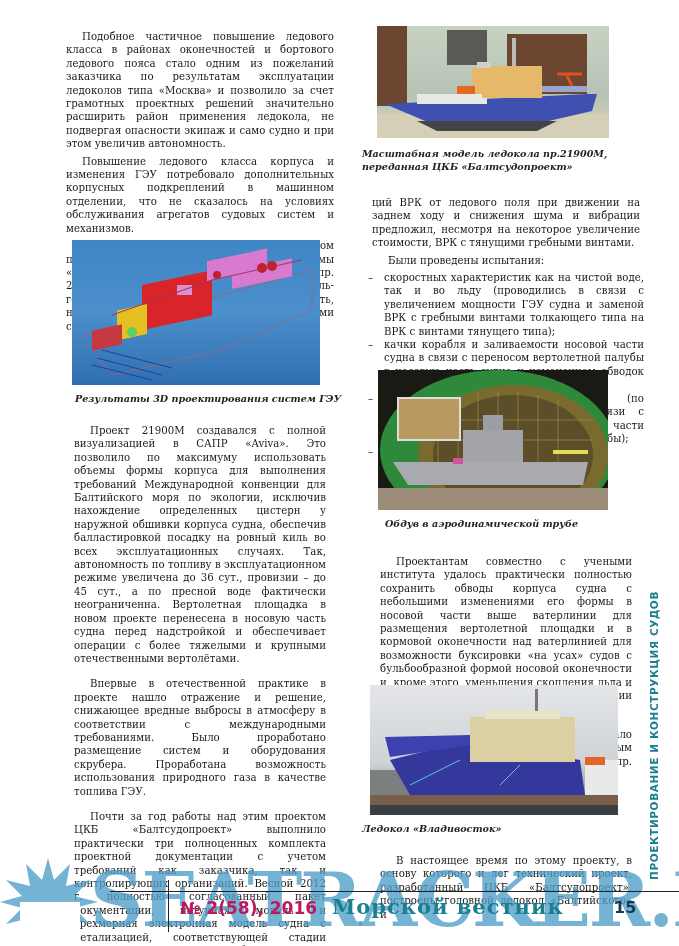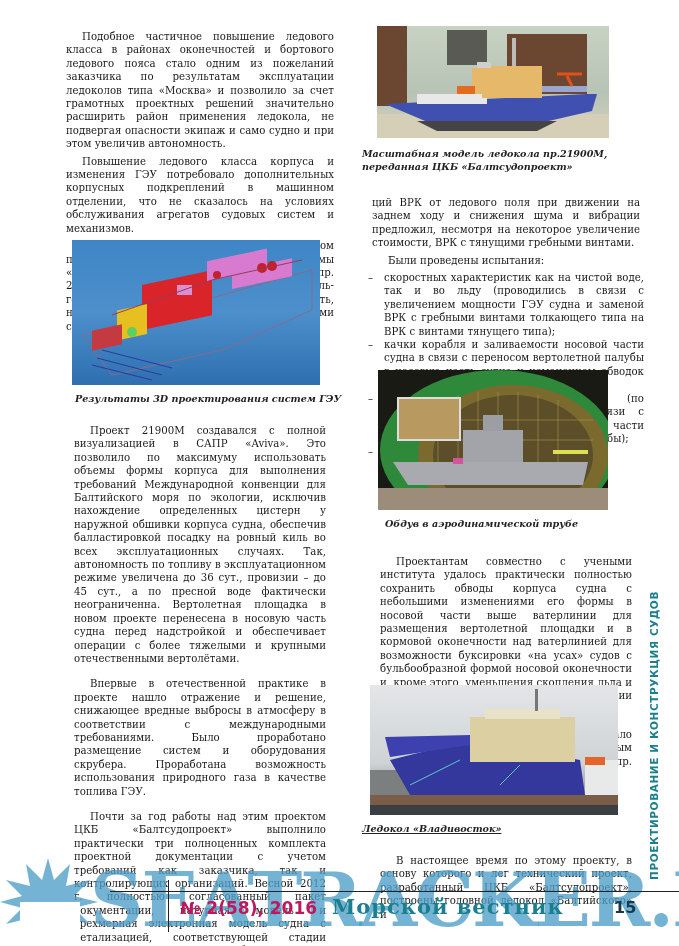--- a/index.html
+++ b/index.html
@@ -136,21 +136,21 @@
     <rect x="115" y="24" width="75" height="10" fill="#e7e2c8"></rect>
     <rect x="165" y="4" width="3" height="22" fill="#777"></rect>
     <rect x="215" y="75" width="33" height="35" fill="#e8eaea"></rect>
     <rect x="215" y="72" width="20" height="8" fill="#e5642a"></rect>
     <rect x="0" y="110" width="248" height="10" fill="#7a5e4a"></rect>
     <rect x="0" y="120" width="248" height="10" fill="#3a3f44"></rect>
     <line x1="40" y1="100" x2="90" y2="75" stroke="#5cc" stroke-width="1"></line>
     <line x1="130" y1="100" x2="150" y2="80" stroke="#5cc" stroke-width="1"></line>
   </svg>
 </div>
-<div class="caption" style="position:absolute;left:362px;top:823px;width:280px;text-decoration:underline;">Ледокол «Владивосток»</div>
+<div class="caption" style="position:absolute;left:362px;top:823px;width:280px;">Ледокол «Владивосток»</div>
 
 <div class="block" style="left:368px;top:842px;">
   <p>В настоящее время по этому проекту, в основу которого и лег технический проект, разработанный ЦКБ «Балтсудопроект», построены головной ледокол «Балтийского» и</p>
 </div>
 
 <div id="section-label">ПРОЕКТИРОВАНИЕ И КОНСТРУКЦИЯ СУДОВ</div>
 
 <svg id="wm" viewBox="0 0 679 96">
   <g fill="rgba(78,157,200,0.78)">
     <path d="M48 8 L54 30 L70 14 L66 36 L90 30 L74 46 L98 52 L74 58 L90 74 L66 68 L70 90 L54 74 L48 96 L42 74 L26 90 L30 68 L6 74 L22 58 L0 52 L22 46 L6 30 L30 36 L26 14 L42 30 Z"></path>

